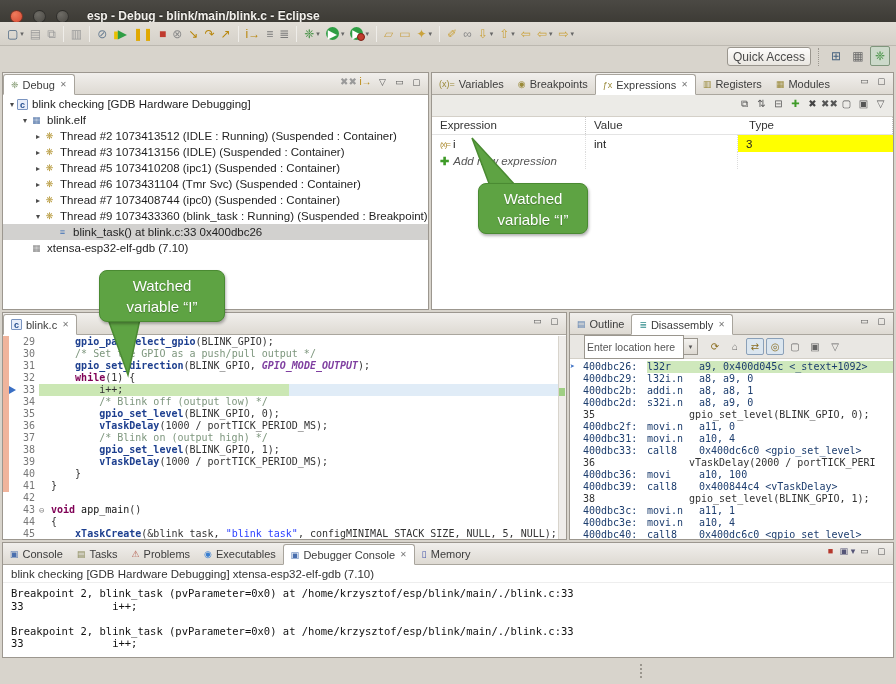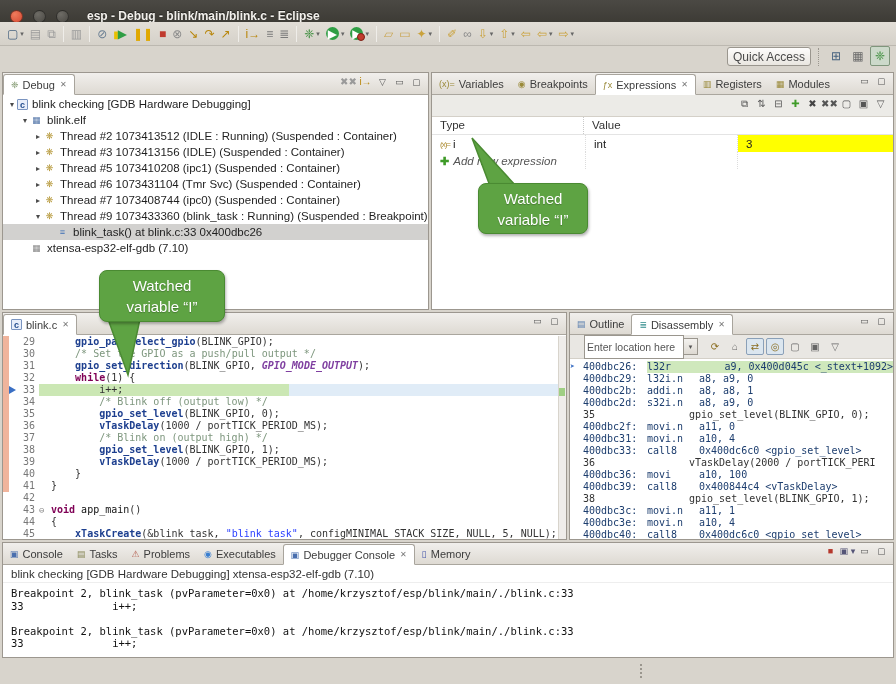--- a/index.html
+++ b/index.html
@@ -110,21 +110,21 @@
     font-size:10px; margin-left:2px; color:#8a6d1f; }
   .disbtn.gray { color:#666; }
   .disbtn.pressed { border:1px solid #8aa0b8; background:#dbe6ef; border-radius:2px; }
   #dis-body { position:absolute; left:0; top:48px; right:0; bottom:0; background:#fff; overflow:hidden;
     font-family:"DejaVu Sans Mono",monospace; font-size:10px; }
   .dline { position:relative; height:12px; line-height:12px; white-space:pre; display:flex; }
   .dmark { width:13px; flex:none; color:#3a6fc4; font-size:8px; }
   .daddr { width:64px; flex:none; color:#1c3d6e; }
   .dop { width:52px; flex:none; color:#1c3d6e; }
   .dargs { color:#1c3d6e; }
-  .dhl { background:#cfe8bc; flex:1; display:flex;justify-content:space-between; }
+  .dhl { background:#cfe8bc; flex:1; display:flex; }
   .dsrcno { width:64px; flex:none; color:#333; }
   .dsrct { padding-left:42px; color:#333; }
 
   
   #console-banner { font-size:11.5px; color:#333; padding:3px 0 2px 8px; border-bottom:1px solid #eee; }
   #console-body { font-family:"DejaVu Sans Mono",monospace; font-size:10.5px; color:#111; padding:4px 0 0 8px; }
   .conline { height:12.5px; line-height:12.5px; white-space:pre; }
 
   
   .callout { position:absolute; background:#5ea343; border:1px solid #4a8a32; border-radius:8px;
@@ -370,22 +370,23 @@
           <span class="hicon">⊟</span>
           <span class="hicon" style="color: rgb(63, 155, 40);">✚</span>
           <span class="hicon" style="color: rgb(68, 68, 68);">✖</span>
           <span class="hicon">✖✖</span>
           <span class="hicon">▢</span>
           <span class="hicon">▣</span>
           <span class="hicon">▽</span>
         </div>
     </div>
     <div id="insp-header">
+      <div class="hcell colw0">Expression</div>
+      <div class="hcell colw2" style="border-right:none;">Value</div>
       <div class="hcell colw1">Type</div>
-      <div class="hcell colw2" style="border-right:none;">Value</div>
     </div>
     <div id="insp-rows">
         <div class="erow">
           <div class="ecell colw0">
             <span class="vicon">(x)=</span>
             <span>i</span>
           </div>
           <div class="ecell colw1">int</div>
           <div class="ecell colw2 hl-yellow" style="border-right: none;">3</div>
         </div>

